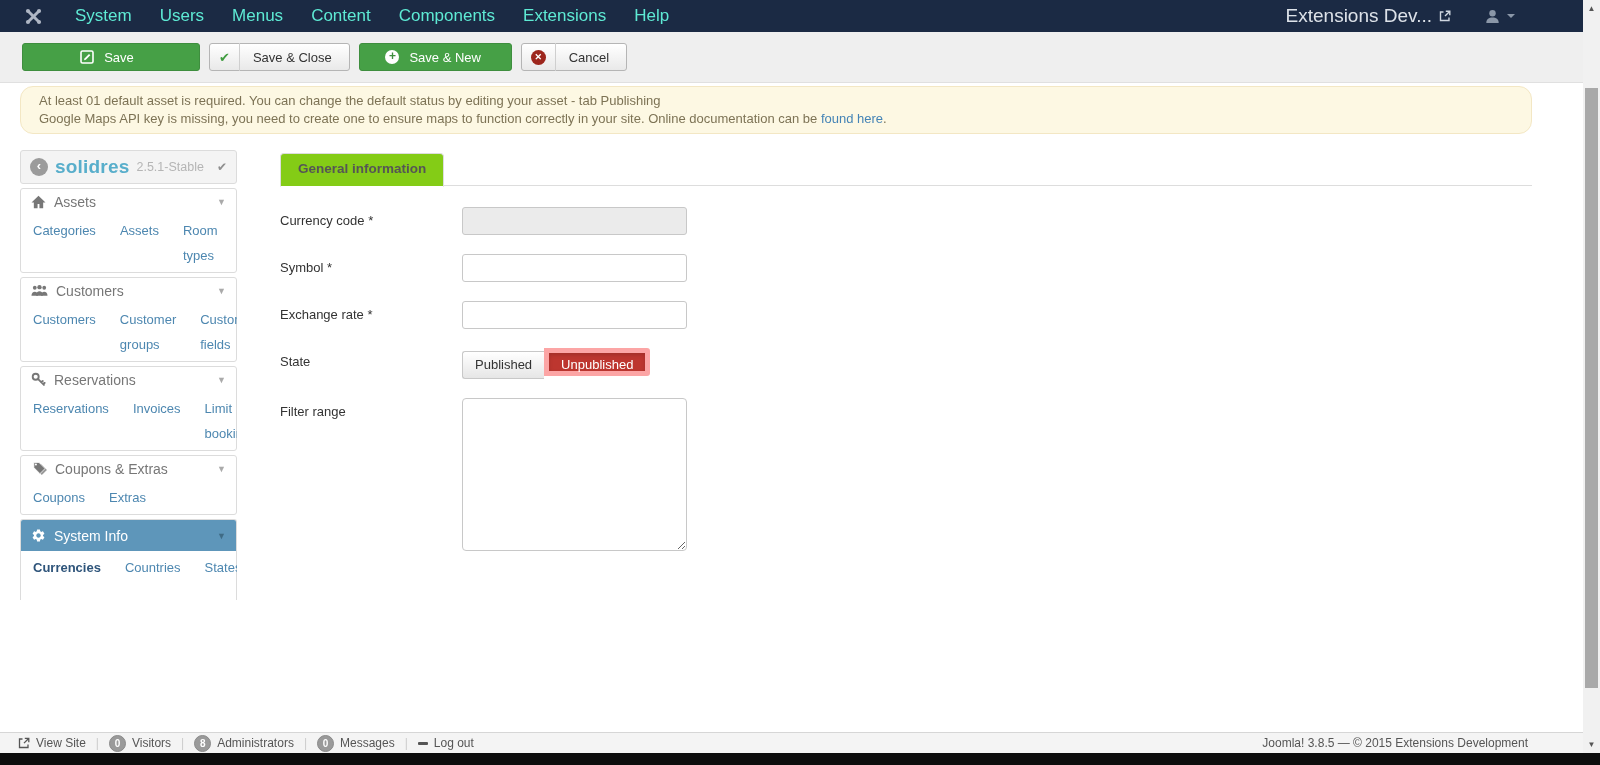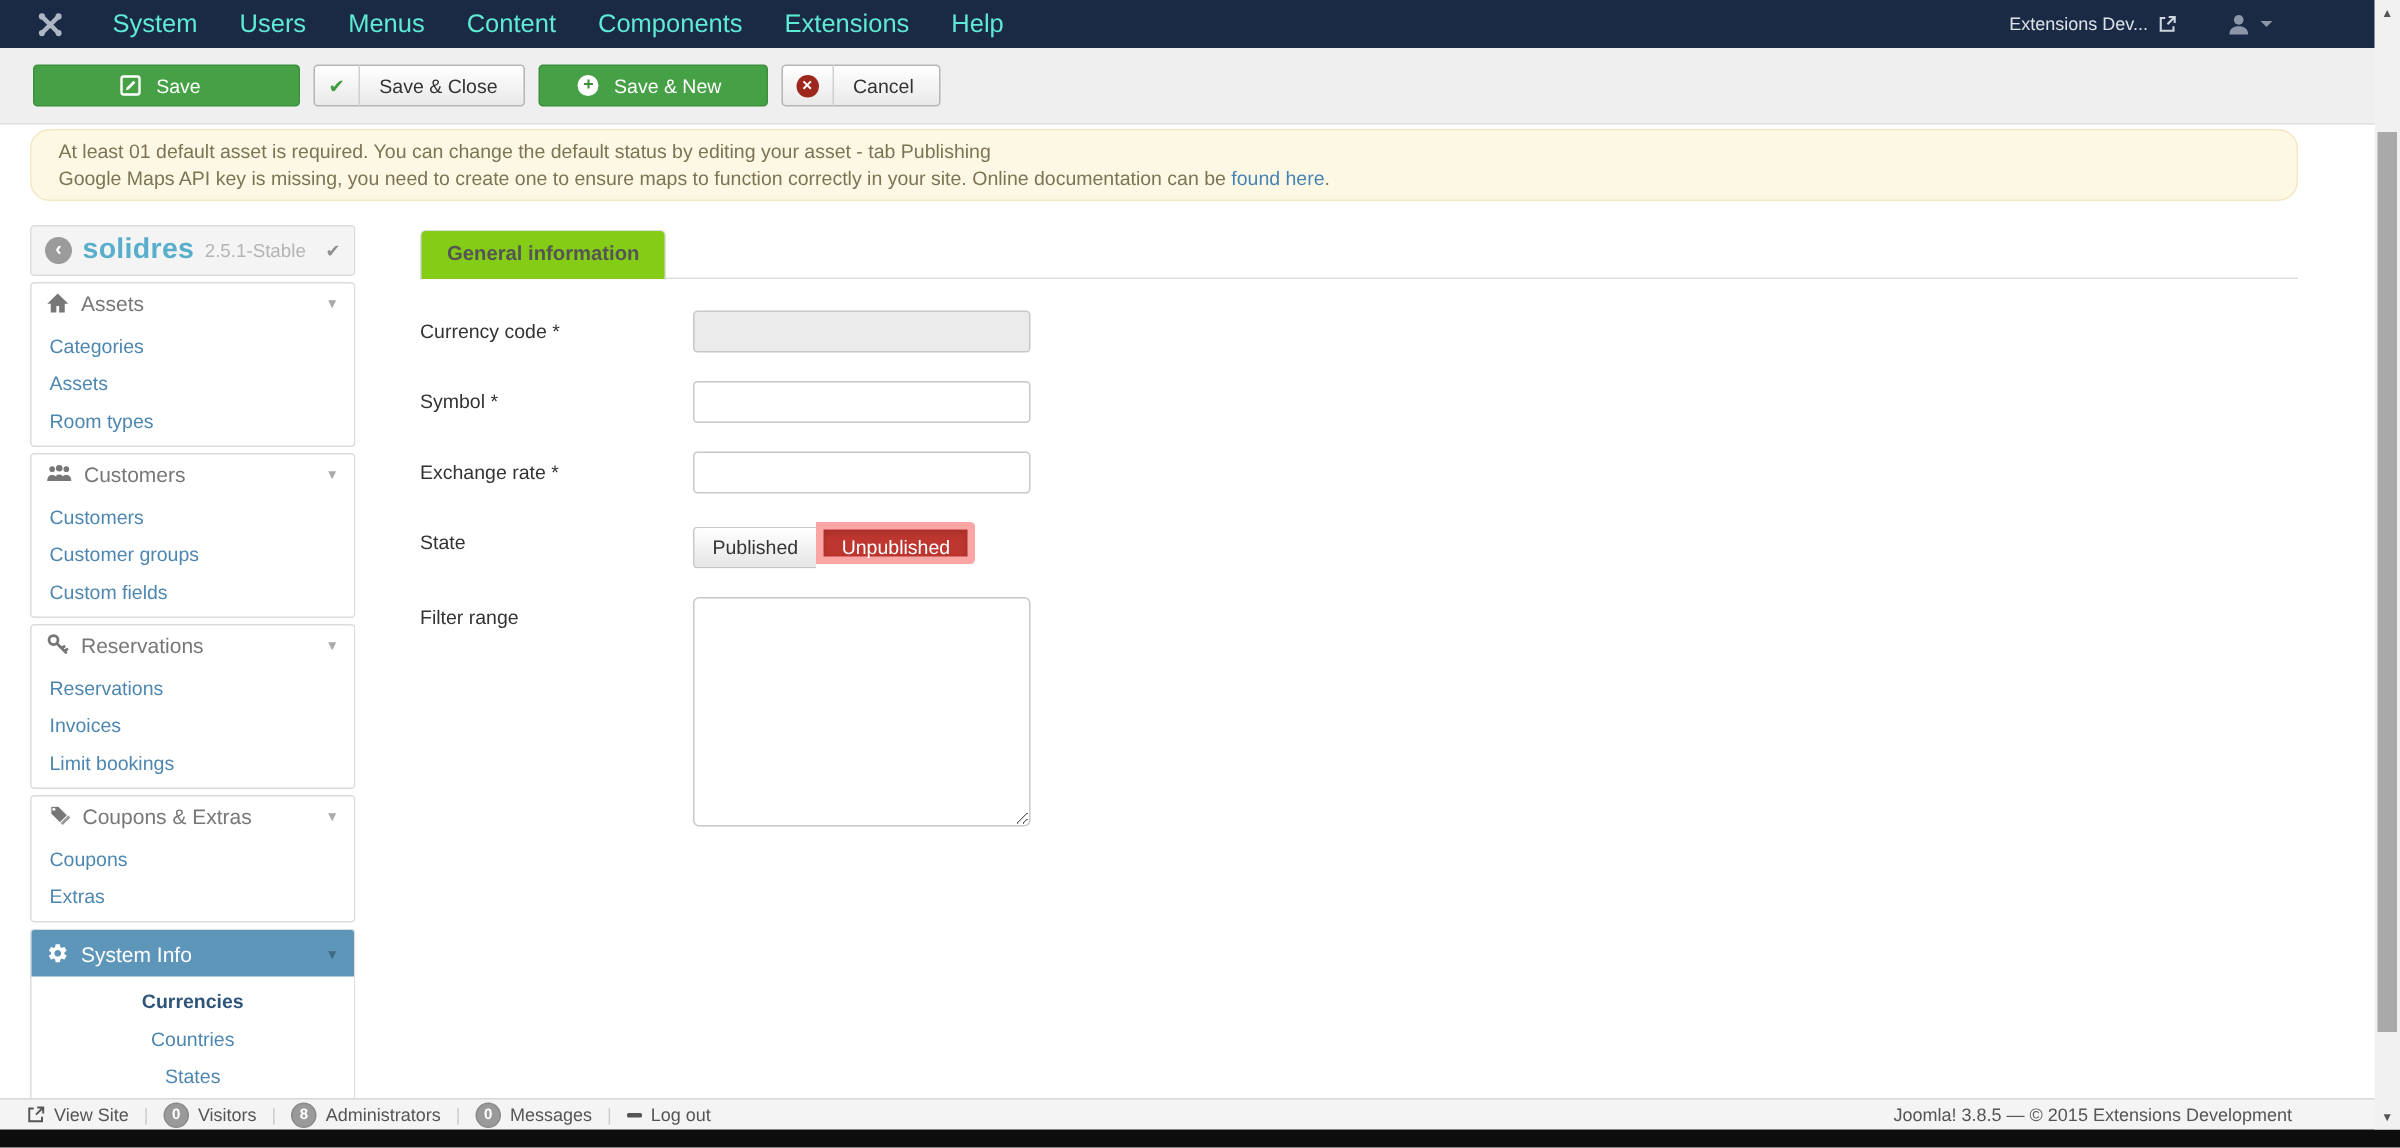--- a/index.html
+++ b/index.html
@@ -13,21 +13,21 @@
     position:absolute; top:0; left:0; width:1600px; height:32px;
     background:#1b2a44; display:flex; align-items:center;
   }
   .nav-logo { padding:0 18px 0 24px; display:flex; align-items:center; }
   .nav-menu { display:flex; align-items:center; height:32px; }
   .nav-item {
     color:#5eead4; font-size:17px; padding:0 14px; line-height:32px;
     text-decoration:none; cursor:pointer;
   }
   .nav-right { margin-left:auto; display:flex; align-items:center; margin-right:85px; gap:8px; }
-  .site-name { color:#dde2e9; font-size:12px; cursor:pointer; display:flex; align-items:center; gap:7px; }
+  .site-name { color:#dde2e9; font-size:19px; cursor:pointer; display:flex; align-items:center; gap:7px; }
   .user-menu { display:flex; align-items:center; gap:7px; margin-left:26px; cursor:pointer; }
   .caret-down {
     width:0; height:0; border-left:4px solid transparent; border-right:4px solid transparent;
     border-top:4px solid #8b97a8; display:inline-block;
   }
   
   .toolbar {
     position:absolute; top:32px; left:0; width:1600px; height:51px;
     background:#efefef; border-bottom:1px solid #e0e0e0;
     display:flex; align-items:center; padding-left:22px; gap:9px;
@@ -80,21 +80,21 @@
   .solidres-logo { color:#58aecb; font-size:19px; font-weight:bold; letter-spacing:.2px; }
   .version { color:#b5b5b5; font-size:12.5px; }
   .check-upd { color:#8f8f8f; font-size:12px; margin-left:auto; }
   .panel-head {
     display:flex; align-items:center; gap:8px; padding:5px 10px; height:25px;
     color:#777; font-size:14px; cursor:pointer;
   }
   .panel-head .caret { margin-left:auto; font-size:9px; color:#aaa; }
   .panel-head.active { background:#5e96ba; color:#fff; height:31px; border-radius:2px 2px 0 0; }
   .panel-head.active .caret { color:#3f6b85; }
-  .panel-items { padding:4px 0 4px; display:flex; flex-direction:column; }
+  .panel-items { padding:4px 0 4px; display:flex; flex-direction:row; }
   .p-item {
     color:#4d87b0; font-size:13px; line-height:25px; padding:0 12px;
     text-decoration:none; cursor:pointer;
   }
   .p-item.current { color:#2e547a; font-weight:bold; }
   .panel.last { border-bottom:none; border-radius:3px 3px 0 0; }
   .panel.last .panel-items { padding-bottom:20px;text-align:center; }
   
   .main { position:absolute; top:153px; left:280px; width:1252px; }
   .tabs-row { border-bottom:1px solid #ddd; height:33px; }

